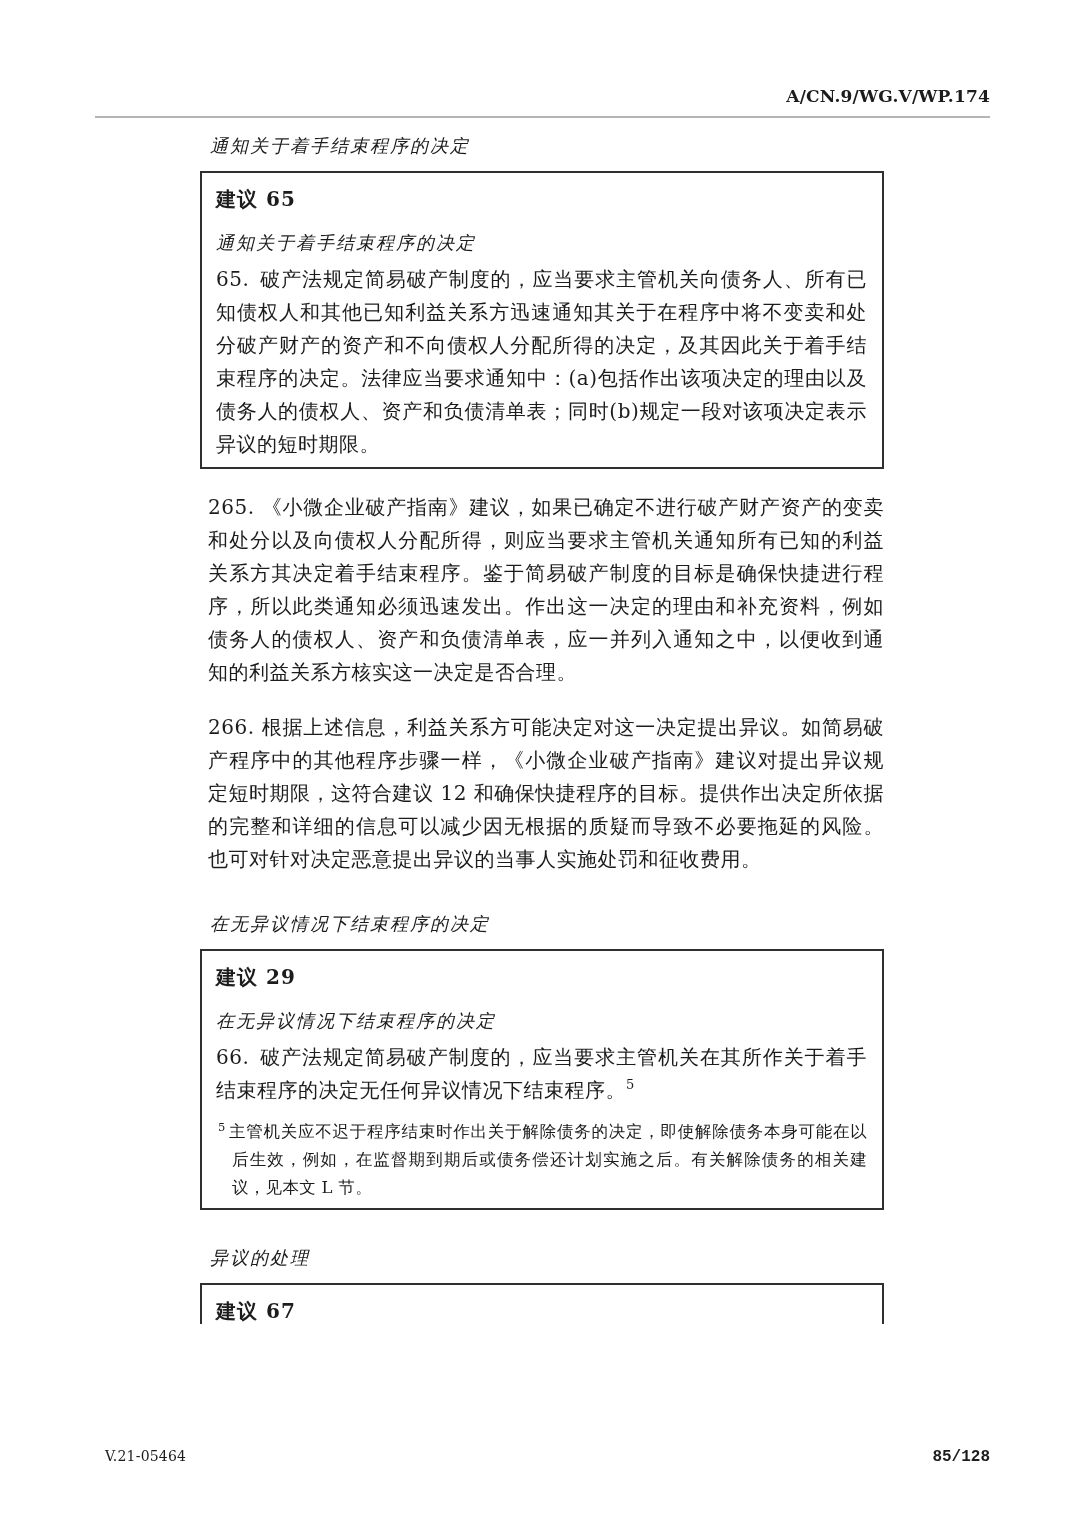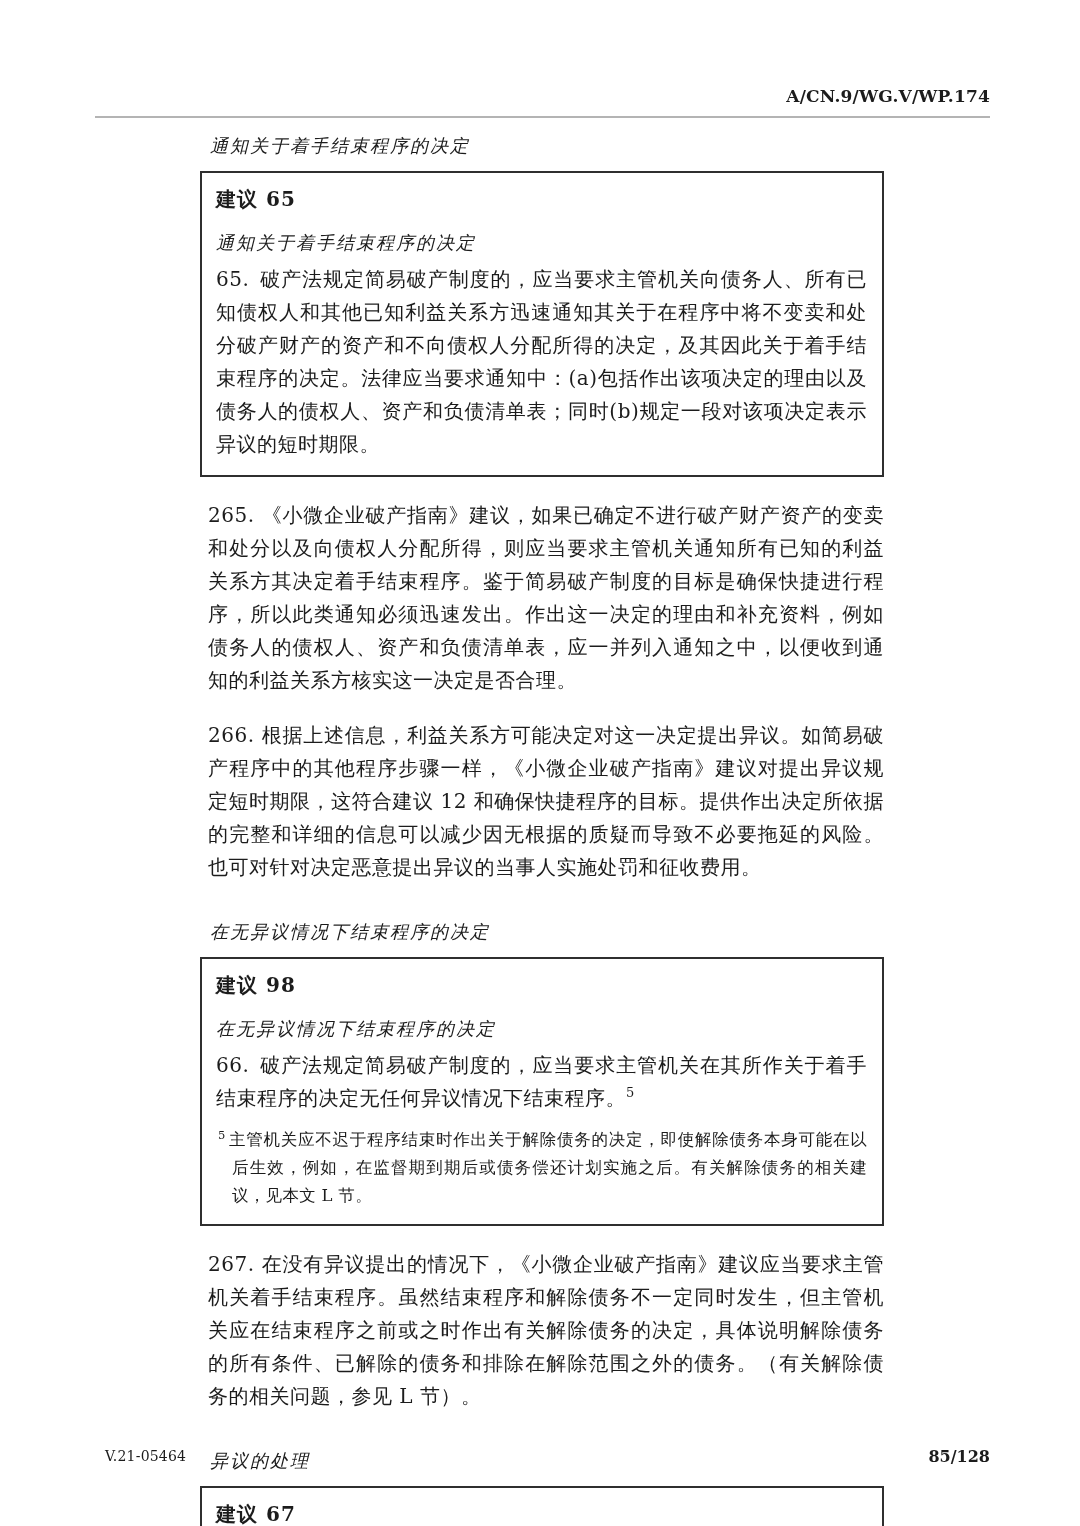--- a/index.html
+++ b/index.html
@@ -30,21 +30,21 @@
     font-style:italic;
     font-size:18px;
     letter-spacing:2px;
     margin:0 0 13px 10px;
     line-height:24px;
   }
   .gap-top{margin-top:36px;}
 
   .rec-box{
     border:2px solid #2f2f2f;
-    padding:13px 15px 14px 14px;
+    padding:13px 15px 6px 14px;
     margin-bottom:22px;
     box-sizing:border-box;
   }
   .rec-box.cut{
     border-bottom:none;
     padding-bottom:0;
     margin-bottom:0;
   }
   .rec-title{
     font-size:20px;font-weight:bold;letter-spacing:1px;
@@ -74,21 +74,21 @@
     margin:0 0 22px 3px;
     padding-left:5px;
   }
 
   .footer-doc-number{
     position:absolute;left:105px;bottom:62px;
     font-size:14px;letter-spacing:0.2px;
   }
   .footer-page-number{
     position:absolute;right:90px;bottom:60px;
-    font-size:16px;font-weight:bold;
+    font-size:16px;font-weight:bold;font-family:Liberation Mono, monospace;
   }
 </style>
 </head>
 <body>
 
 <div class="page">
 
   <div class="doc-symbol">A/CN.9/WG.V/WP.174</div>
   <div class="header-rule"></div>
 
@@ -102,27 +102,26 @@
       <div class="rec-body">65. 破产法规定简易破产制度的，应当要求主管机关向债务人、所有已知债权人和其他已知利益关系方迅速通知其关于在程序中将不变卖和处分破产财产的资产和不向债权人分配所得的决定，及其因此关于着手结束程序的决定。法律应当要求通知中：(a)包括作出该项决定的理由以及债务人的债权人、资产和负债清单表；同时(b)规定一段对该项决定表示异议的短时期限。</div>
     </div>
 
     <div class="body-para">265. 《小微企业破产指南》建议，如果已确定不进行破产财产资产的变卖和处分以及向债权人分配所得，则应当要求主管机关通知所有已知的利益关系方其决定着手结束程序。鉴于简易破产制度的目标是确保快捷进行程序，所以此类通知必须迅速发出。作出这一决定的理由和补充资料，例如债务人的债权人、资产和负债清单表，应一并列入通知之中，以便收到通知的利益关系方核实这一决定是否合理。</div>
 
     <div class="body-para">266. 根据上述信息，利益关系方可能决定对这一决定提出异议。如简易破产程序中的其他程序步骤一样，《小微企业破产指南》建议对提出异议规定短时期限，这符合建议 12 和确保快捷程序的目标。提供作出决定所依据的完整和详细的信息可以减少因无根据的质疑而导致不必要拖延的风险。也可对针对决定恶意提出异议的当事人实施处罚和征收费用。</div>
 
     <div class="section-heading gap-top">在无异议情况下结束程序的决定</div>
 
     <div class="rec-box">
-      <div class="rec-title">建议 98</div>
+      <div class="rec-title">建议 29</div>
       <div class="rec-subtitle">在无异议情况下结束程序的决定</div>
       <div class="rec-body"><span>66. 破产法规定简易破产制度的，应当要求主管机关在其所作关于着手结束程序的决定无任何异议情况下结束程序。</span><sup>5</sup></div>
       <div class="footnote"><sup>5</sup><span>主管机关应不迟于程序结束时作出关于解除债务的决定，即使解除债务本身可能在以后生效，例如，在监督期到期后或债务偿还计划实施之后。有关解除债务的相关建议，见本文 L 节。</span></div>
     </div>
 
-    <div class="body-para">267. 在没有异议提出的情况下，《小微企业破产指南》建议应当要求主管机关着手结束程序。虽然结束程序和解除债务不一定同时发生，但主管机关应在结束程序之前或之时作出有关解除债务的决定，具体说明解除债务的所有条件、已解除的债务和排除在解除范围之外的债务。（有关解除债务的相关问题，参见 L 节）。</div>
 
     <div class="section-heading gap-top">异议的处理</div>
 
     <div class="rec-box cut">
       <div class="rec-title">建议 67</div>
 
     </div>
 
   </div>
 

